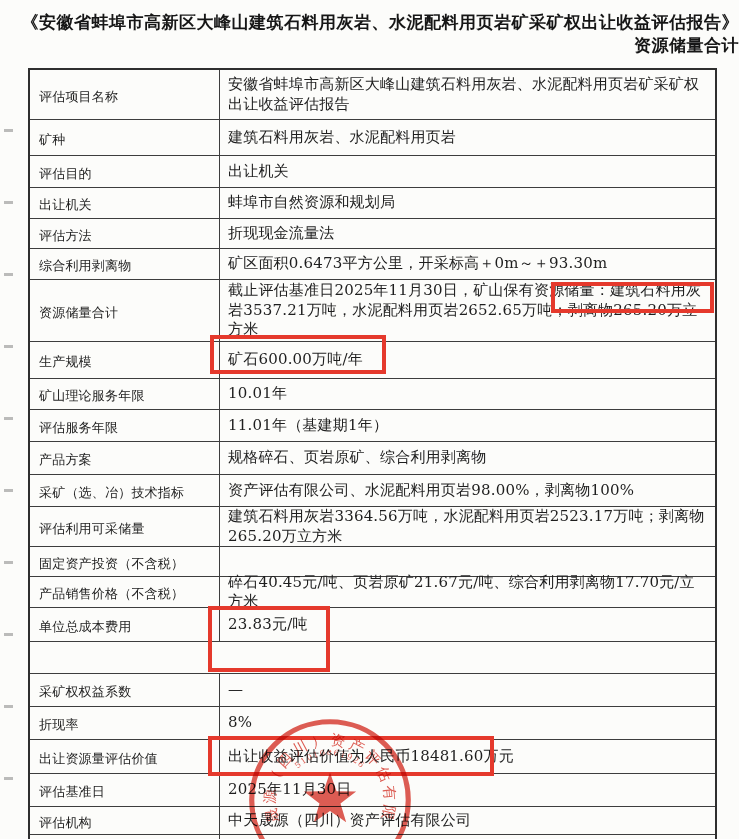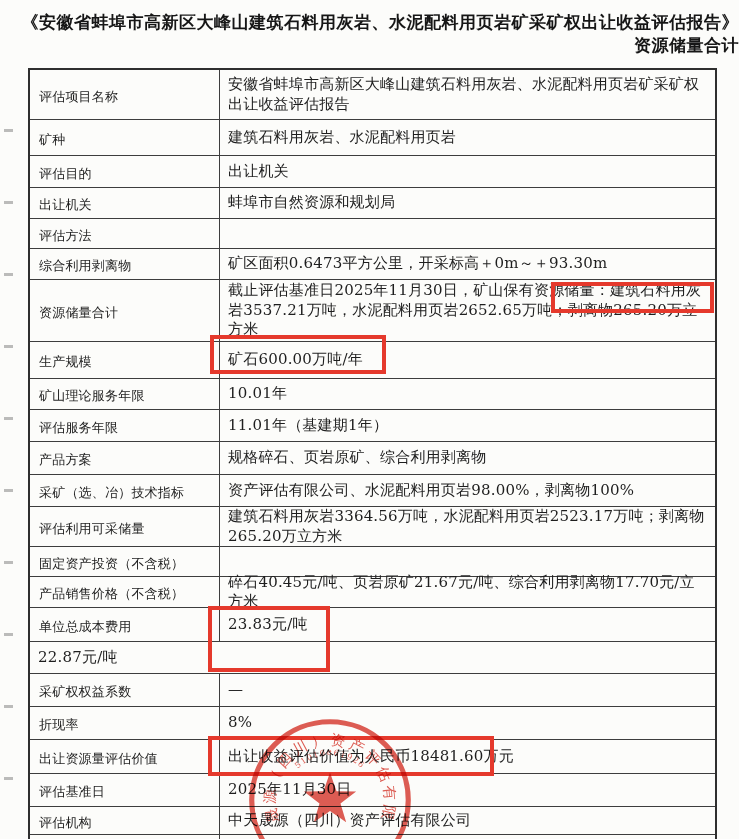--- a/index.html
+++ b/index.html
@@ -81,20 +81,21 @@
     <div class="tr" style="height:32px">
       <div class="td-l">评估目的</div>
       <div class="td-v">出让机关</div>
     </div>
     <div class="tr" style="height:31px">
       <div class="td-l">出让机关</div>
       <div class="td-v">蚌埠市自然资源和规划局</div>
     </div>
     <div class="tr" style="height:30px">
       <div class="td-l">评估方法</div>
+      <div class="td-v">折现现金流量法</div>
     </div>
     <div class="tr" style="height:31px">
       <div class="td-l">综合利用剥离物</div>
       <div class="td-v">矿区面积0.6473平方公里，开采标高＋0m～＋93.30m</div>
     </div>
     <div class="tr tall" style="height:62px">
       <div class="td-l">资源储量合计</div>
       <div class="td-v">截止评估基准日2025年11月30日，矿山保有资源储量：建筑石料用灰岩3537.21万吨，水泥配料用页岩2652.65万吨；剥离物265.20万立方米</div>
     </div>
     <div class="tr" style="height:37px">
@@ -126,21 +127,20 @@
     </div>
     <div class="tr" style="height:31px">
       <div class="td-l">产品销售价格（不含税）</div>
       <div class="td-v">碎石40.45元/吨、页岩原矿21.67元/吨、综合利用剥离物17.70元/立方米</div>
     </div>
     <div class="tr" style="height:34px">
       <div class="td-l">单位总成本费用</div>
       <div class="td-v">23.83元/吨</div>
     </div>
     <div class="tr" style="height:32px">
-      <div class="td-v">22.87元/吨</div>
     </div>
     <div class="tr" style="height:33px">
       <div class="td-l">采矿权权益系数</div>
       <div class="td-v">—</div>
     </div>
     <div class="tr" style="height:33px">
       <div class="td-l">折现率</div>
       <div class="td-v">8%</div>
     </div>
     <div class="tr" style="height:34px">

